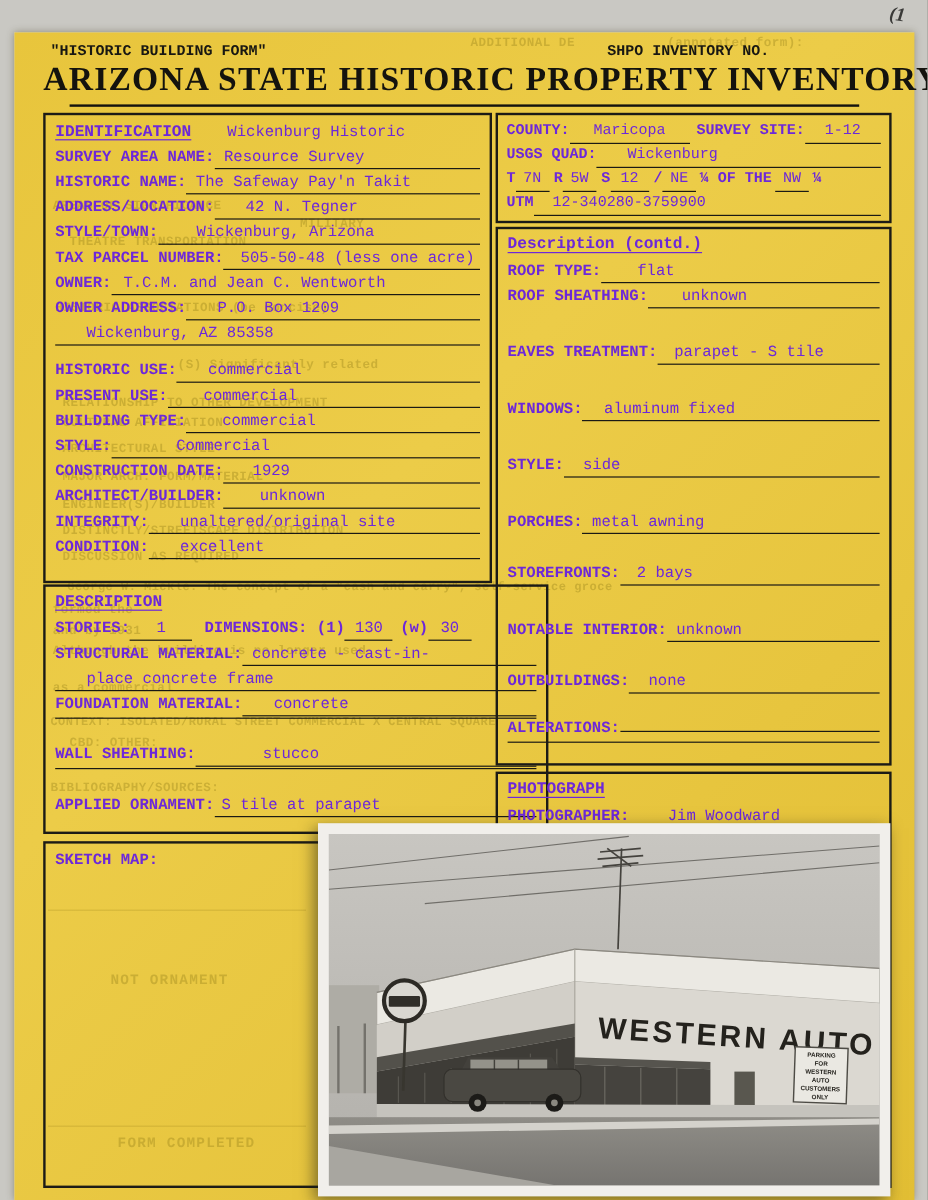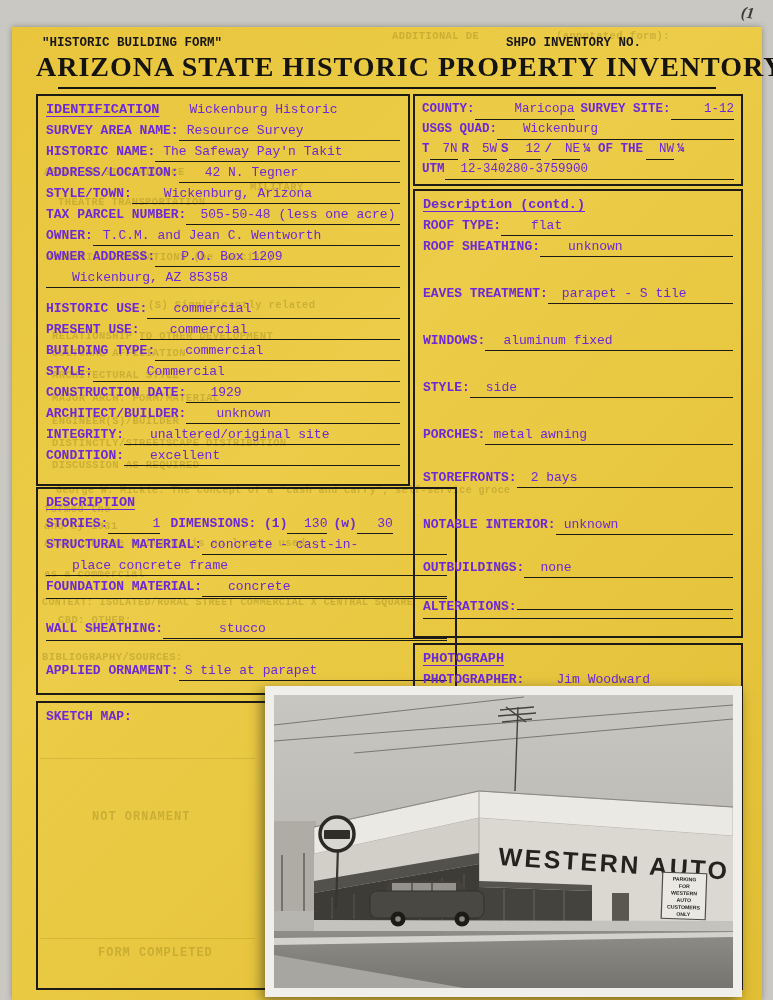--- a/index.html
+++ b/index.html
@@ -17,21 +17,21 @@
          letter-spacing:1px;color:#14130e;z-index:2;white-space:nowrap;}
   .title-rule{position:absolute;left:58px;top:87px;width:658px;height:2.4px;background:#14130e;z-index:2;}
   .box{position:absolute;border:2.6px solid #1c1b16;box-sizing:border-box;padding:4px 8px;z-index:2;}
   .fr{display:flex;align-items:baseline;height:21px;line-height:19px;font-weight:700;font-size:13px;
       color:#6d28d9;white-space:nowrap;}
   .fr20{height:20px;}
   .lbl{flex:none;}
   .u{border-bottom:1.6px solid #1b1a14;font-weight:400;}
   .uf{flex:1 1 auto;min-width:0;overflow:hidden;}
   .ufix{flex:none;}
-  .ctr{text-align:right;}
+  .ctr{text-align:center;}
   .hd{text-decoration:underline;text-underline-offset:2.5px;font-size:13.5px;}
   .pre{font-weight:400;margin-left:30px;}
   .bt{position:absolute;font-weight:700;font-size:10.5px;color:#8a7613;opacity:.32;
       white-space:nowrap;z-index:1;pointer-events:none;letter-spacing:.4px;}
   .bt-sm{font-size:10px;}
   .bt-lg{font-size:12px;letter-spacing:1px;}
   .bt-line{position:absolute;height:1.4px;background:#8a7613;opacity:.22;z-index:1;}
   .photo{position:absolute;left:265px;top:686px;width:477px;height:311px;background:#f1efeb;
          padding:9px;box-sizing:border-box;box-shadow:-3px 4px 12px rgba(35,32,20,.55);z-index:6;}
   .photo-img{width:100%;height:100%;background:#bcbab5;overflow:hidden;}

